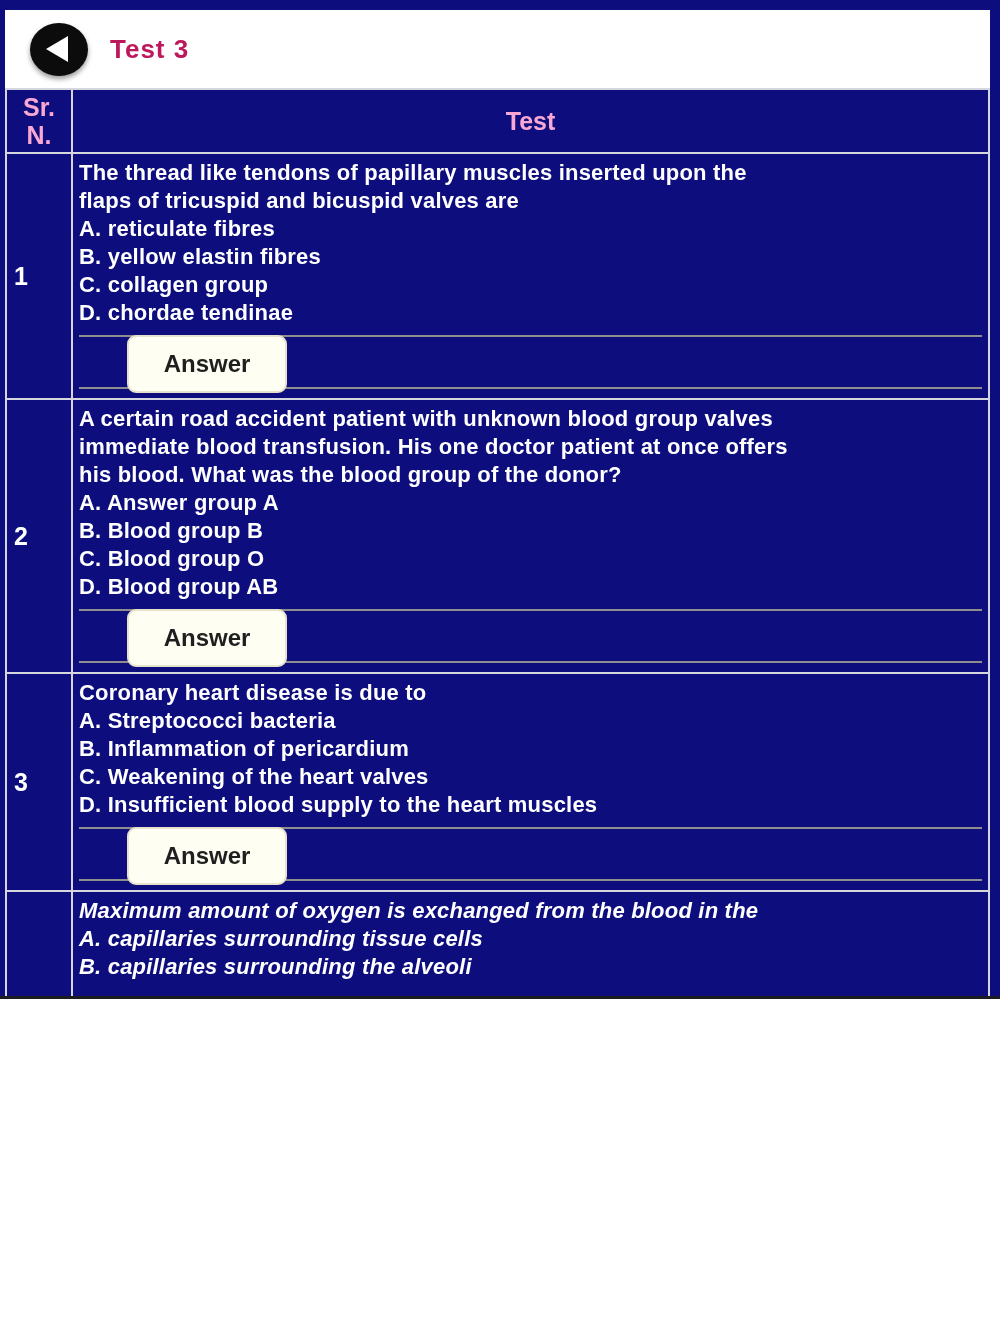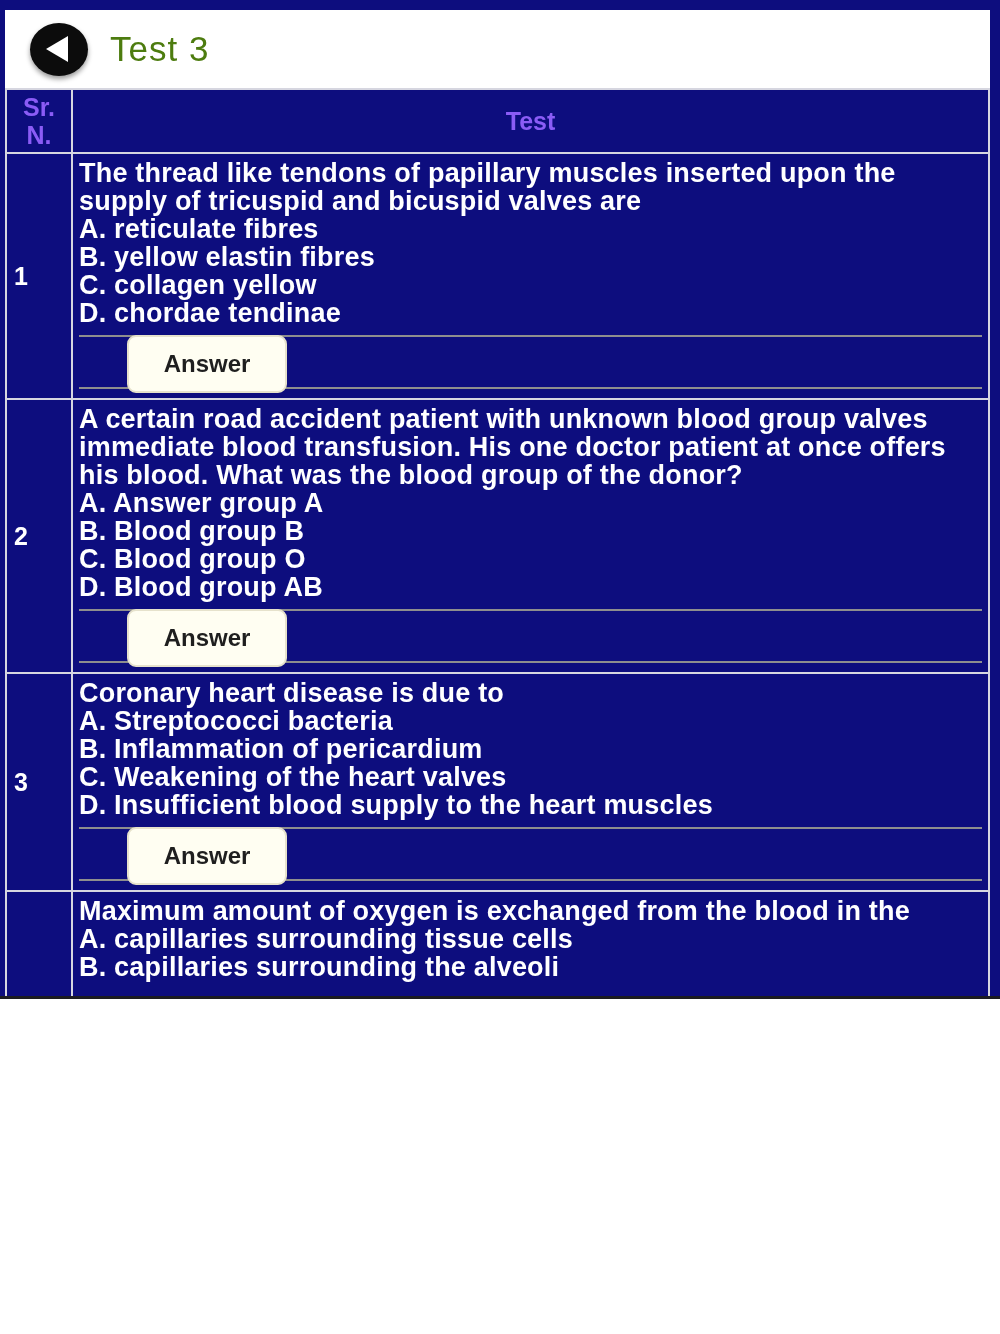--- a/index.html
+++ b/index.html
@@ -34,36 +34,36 @@
   }
   .back-arrow {
     width: 0; height: 0;
     border-top: 13px solid transparent;
     border-bottom: 13px solid transparent;
     border-right: 22px solid #ffffff;
     margin-right: 5px;
   }
   .app-title {
     margin-left: 22px;
-    font-size: 35px;
-    font-weight: 400;
-    color: #4d7c0f;
+    font-size: 26px;
+    font-weight: 700;
+    color: #be185d;
     letter-spacing: 1px;
   }
   table.quiz {
     width: 100%;
     border-collapse: collapse;
     table-layout: fixed;
   }
   col.srn-col { width: 66px; }
   table.quiz th, table.quiz td {
     border: 2px solid #d6d6e0;
   }
   th.hdr {
-    color: #8b5cf6;
+    color: #f9a8d4;
     font-size: 25px;
     font-weight: 700;
     text-align: center;
     line-height: 28px;
     padding: 3px 2px;
     height: 60px;
   }
   td.num-cell {
     color: #ffffff;
     font-size: 25px;
@@ -71,21 +71,21 @@
     vertical-align: middle;
     text-align: left;
     padding-left: 7px;
   }
   td.q-cell {
     padding: 5px 6px 9px 6px;
     vertical-align: top;
   }
   .qline {
     color: #ffffff;
-    font-size: 27px;
+    font-size: 22px;
     font-weight: 700;
     line-height: 28px;
     white-space: nowrap;
     letter-spacing: 0.2px;
   }
   .answer-area {
     margin-top: 8px;
     border-top: 2px solid #8e8e8e;
     border-bottom: 2px solid #8e8e8e;
     height: 54px;
@@ -99,21 +99,21 @@
     border: 2px solid #e6e2cc;
     border-radius: 9px;
     font-family: "Liberation Sans", sans-serif;
     font-size: 24px;
     font-weight: 700;
     color: #1f1f1f;
     text-align: center;
     cursor: pointer;
     padding: 0;
   }
-  .tall-cell { height: 200px; }
+  .tall-cell { height: 200px; font-style: italic; }
 </style>
 </head>
 <body>
 
 <div class="screen">
 
   <div class="app-header">
     <div class="back-button">
       <span class="back-arrow"></span>
     </div>
@@ -128,24 +128,24 @@
     <tbody>
         <tr>
       <th class="hdr">Sr. N.</th>
       <th class="hdr">Test</th>
     </tr>
 
     <tr>
       <td class="num-cell">1</td>
       <td class="q-cell">
         <div class="qline">The thread like tendons of papillary muscles inserted upon the</div>
-        <div class="qline">supply of tricuspid and bicuspid valves are</div>
+        <div class="qline">flaps of tricuspid and bicuspid valves are</div>
         <div class="qline">A. reticulate fibres</div>
         <div class="qline">B. yellow elastin fibres</div>
-        <div class="qline">C. collagen yellow</div>
+        <div class="qline">C. collagen group</div>
         <div class="qline">D. chordae tendinae</div>
         <div class="answer-area">
           <button class="answer-button">Answer</button>
         </div>
       </td>
     </tr>
 
     <tr>
       <td class="num-cell">2</td>
       <td class="q-cell">

